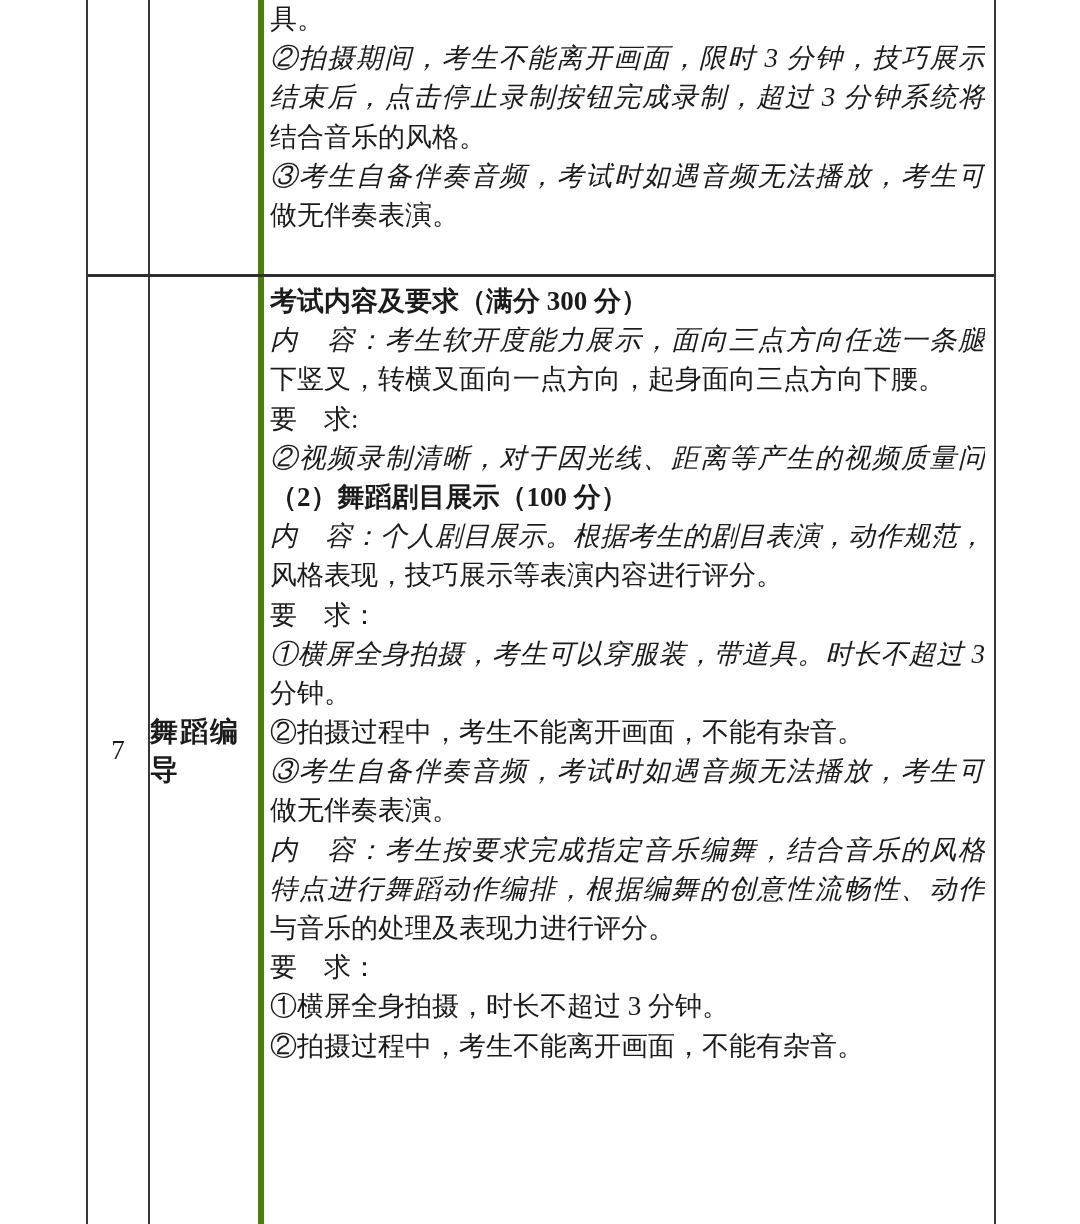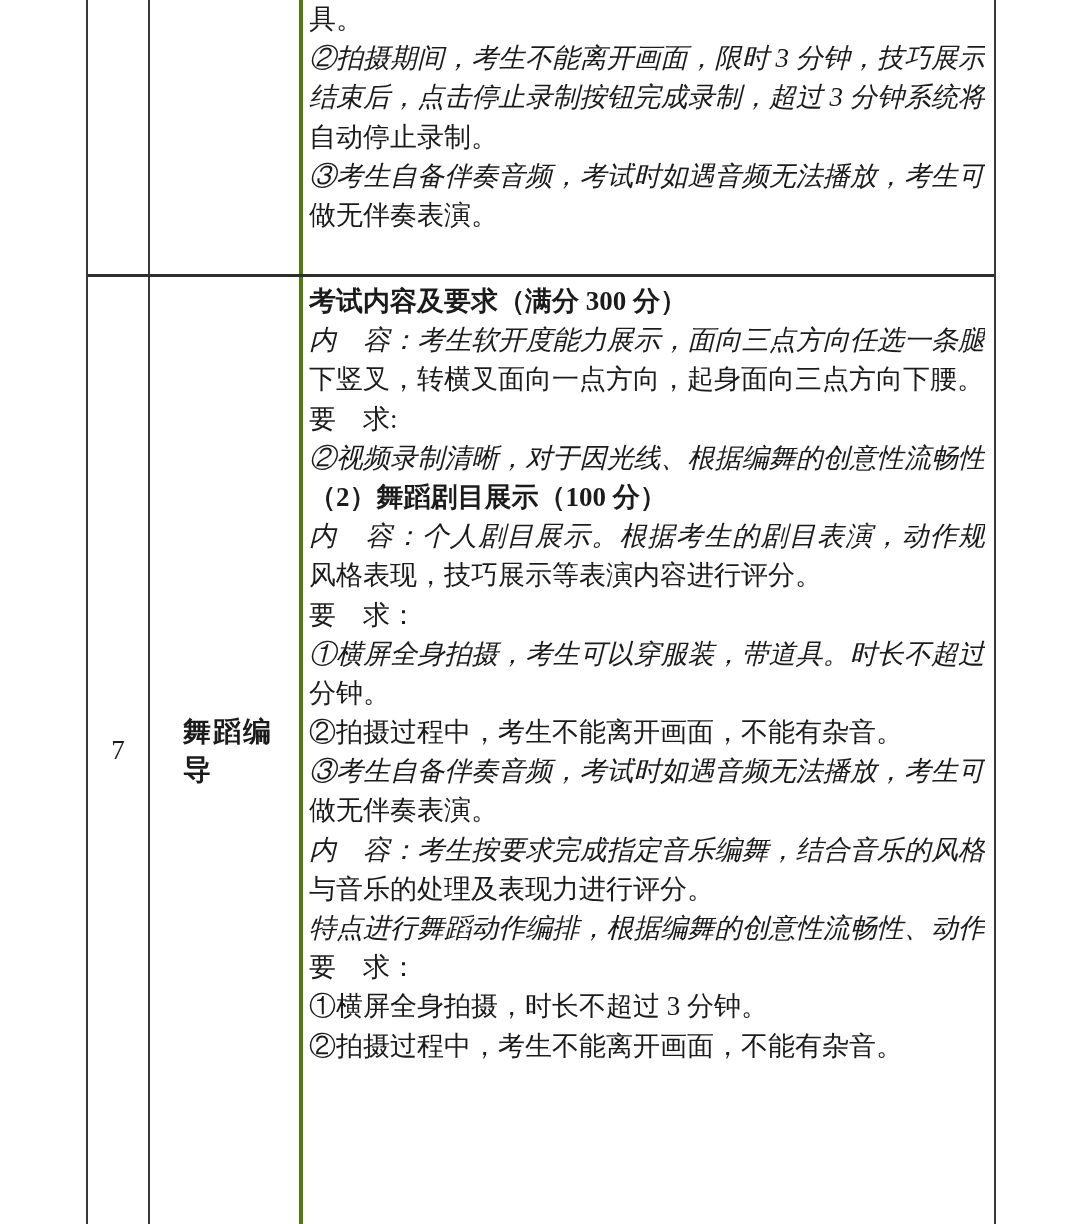--- a/index.html
+++ b/index.html
@@ -22,27 +22,26 @@
   .t-row { display: flex; align-items: stretch; }
   .row-top { height: 277px; border-bottom: 3px solid #2e2e2e; }
   .row-main { flex: 1; }
   .col-num {
     width: 62px;
     border-right: 2px solid #383838;
     display: flex; align-items: center; justify-content: center;
     font-size: 27px;
   }
   .col-subject {
-    width: 153px;
-    border-right: 4px solid #4d7c0f;
+    width: 114px;
+    border-right: 6px solid #4d7c0f;
     display: flex; align-items: center; justify-content: center;
     font-size: 28px;
     font-weight: 700;
     letter-spacing: 2px;
-    padding-left: 33px;
   }
   .col-content {
     flex: 1;
     padding: 0 9px 0 6px;
     font-size: 27px;
     overflow: hidden;
   }
   .row-main .col-content { padding-top: 5px; }
   .text-line {
     height: 39.2px;
@@ -62,46 +61,46 @@
 
 <div class="doc-table">
 
   <div class="t-row row-top">
     <div class="col-num"></div>
     <div class="col-subject"></div>
     <div class="col-content">
         <div class="text-line">具。</div>
         <div class="text-line justify">②拍摄期间，考生不能离开画面，限时 3 分钟，技巧展示</div>
         <div class="text-line justify">结束后，点击停止录制按钮完成录制，超过 3 分钟系统将</div>
-        <div class="text-line">自动停止录制。</div>
+        <div class="text-line">结合音乐的风格。</div>
         <div class="text-line justify">③考生自备伴奏音频，考试时如遇音频无法播放，考生可</div>
         <div class="text-line">做无伴奏表演。</div>
       </div>
   </div>
 
   <div class="t-row row-main">
     <div class="col-num">7</div>
     <div class="col-subject">舞蹈编导</div>
     <div class="col-content">
         <div class="text-line bold">考试内容及要求（满分 300 分）</div>
         <div class="text-line justify">内　容：考生软开度能力展示，面向三点方向任选一条腿</div>
         <div class="text-line">下竖叉，转横叉面向一点方向，起身面向三点方向下腰。</div>
         <div class="text-line">要　求:</div>
-        <div class="text-line justify">②视频录制清晰，对于因光线、根据编舞的创意性流畅性</div>
+        <div class="text-line justify">②视频录制清晰，对于因光线、距离等产生的视频质量问</div>
         <div class="text-line bold">（2）舞蹈剧目展示（100 分）</div>
         <div class="text-line justify">内　容：个人剧目展示。根据考生的剧目表演，动作规范，</div>
         <div class="text-line">风格表现，技巧展示等表演内容进行评分。</div>
         <div class="text-line">要　求：</div>
         <div class="text-line justify">①横屏全身拍摄，考生可以穿服装，带道具。时长不超过 3</div>
         <div class="text-line">分钟。</div>
         <div class="text-line">②拍摄过程中，考生不能离开画面，不能有杂音。</div>
         <div class="text-line justify">③考生自备伴奏音频，考试时如遇音频无法播放，考生可</div>
         <div class="text-line">做无伴奏表演。</div>
         <div class="text-line justify">内　容：考生按要求完成指定音乐编舞，结合音乐的风格</div>
+        <div class="text-line justify">特点进行舞蹈动作编排，根据编舞的创意性流畅性、动作</div>
         <div class="text-line">与音乐的处理及表现力进行评分。</div>
-        <div class="text-line justify">特点进行舞蹈动作编排，根据编舞的创意性流畅性、动作</div>
         <div class="text-line">要　求：</div>
         <div class="text-line">①横屏全身拍摄，时长不超过 3 分钟。</div>
         <div class="text-line">②拍摄过程中，考生不能离开画面，不能有杂音。</div>
       </div>
   </div>
 
 </div>
 
 </body></html>

